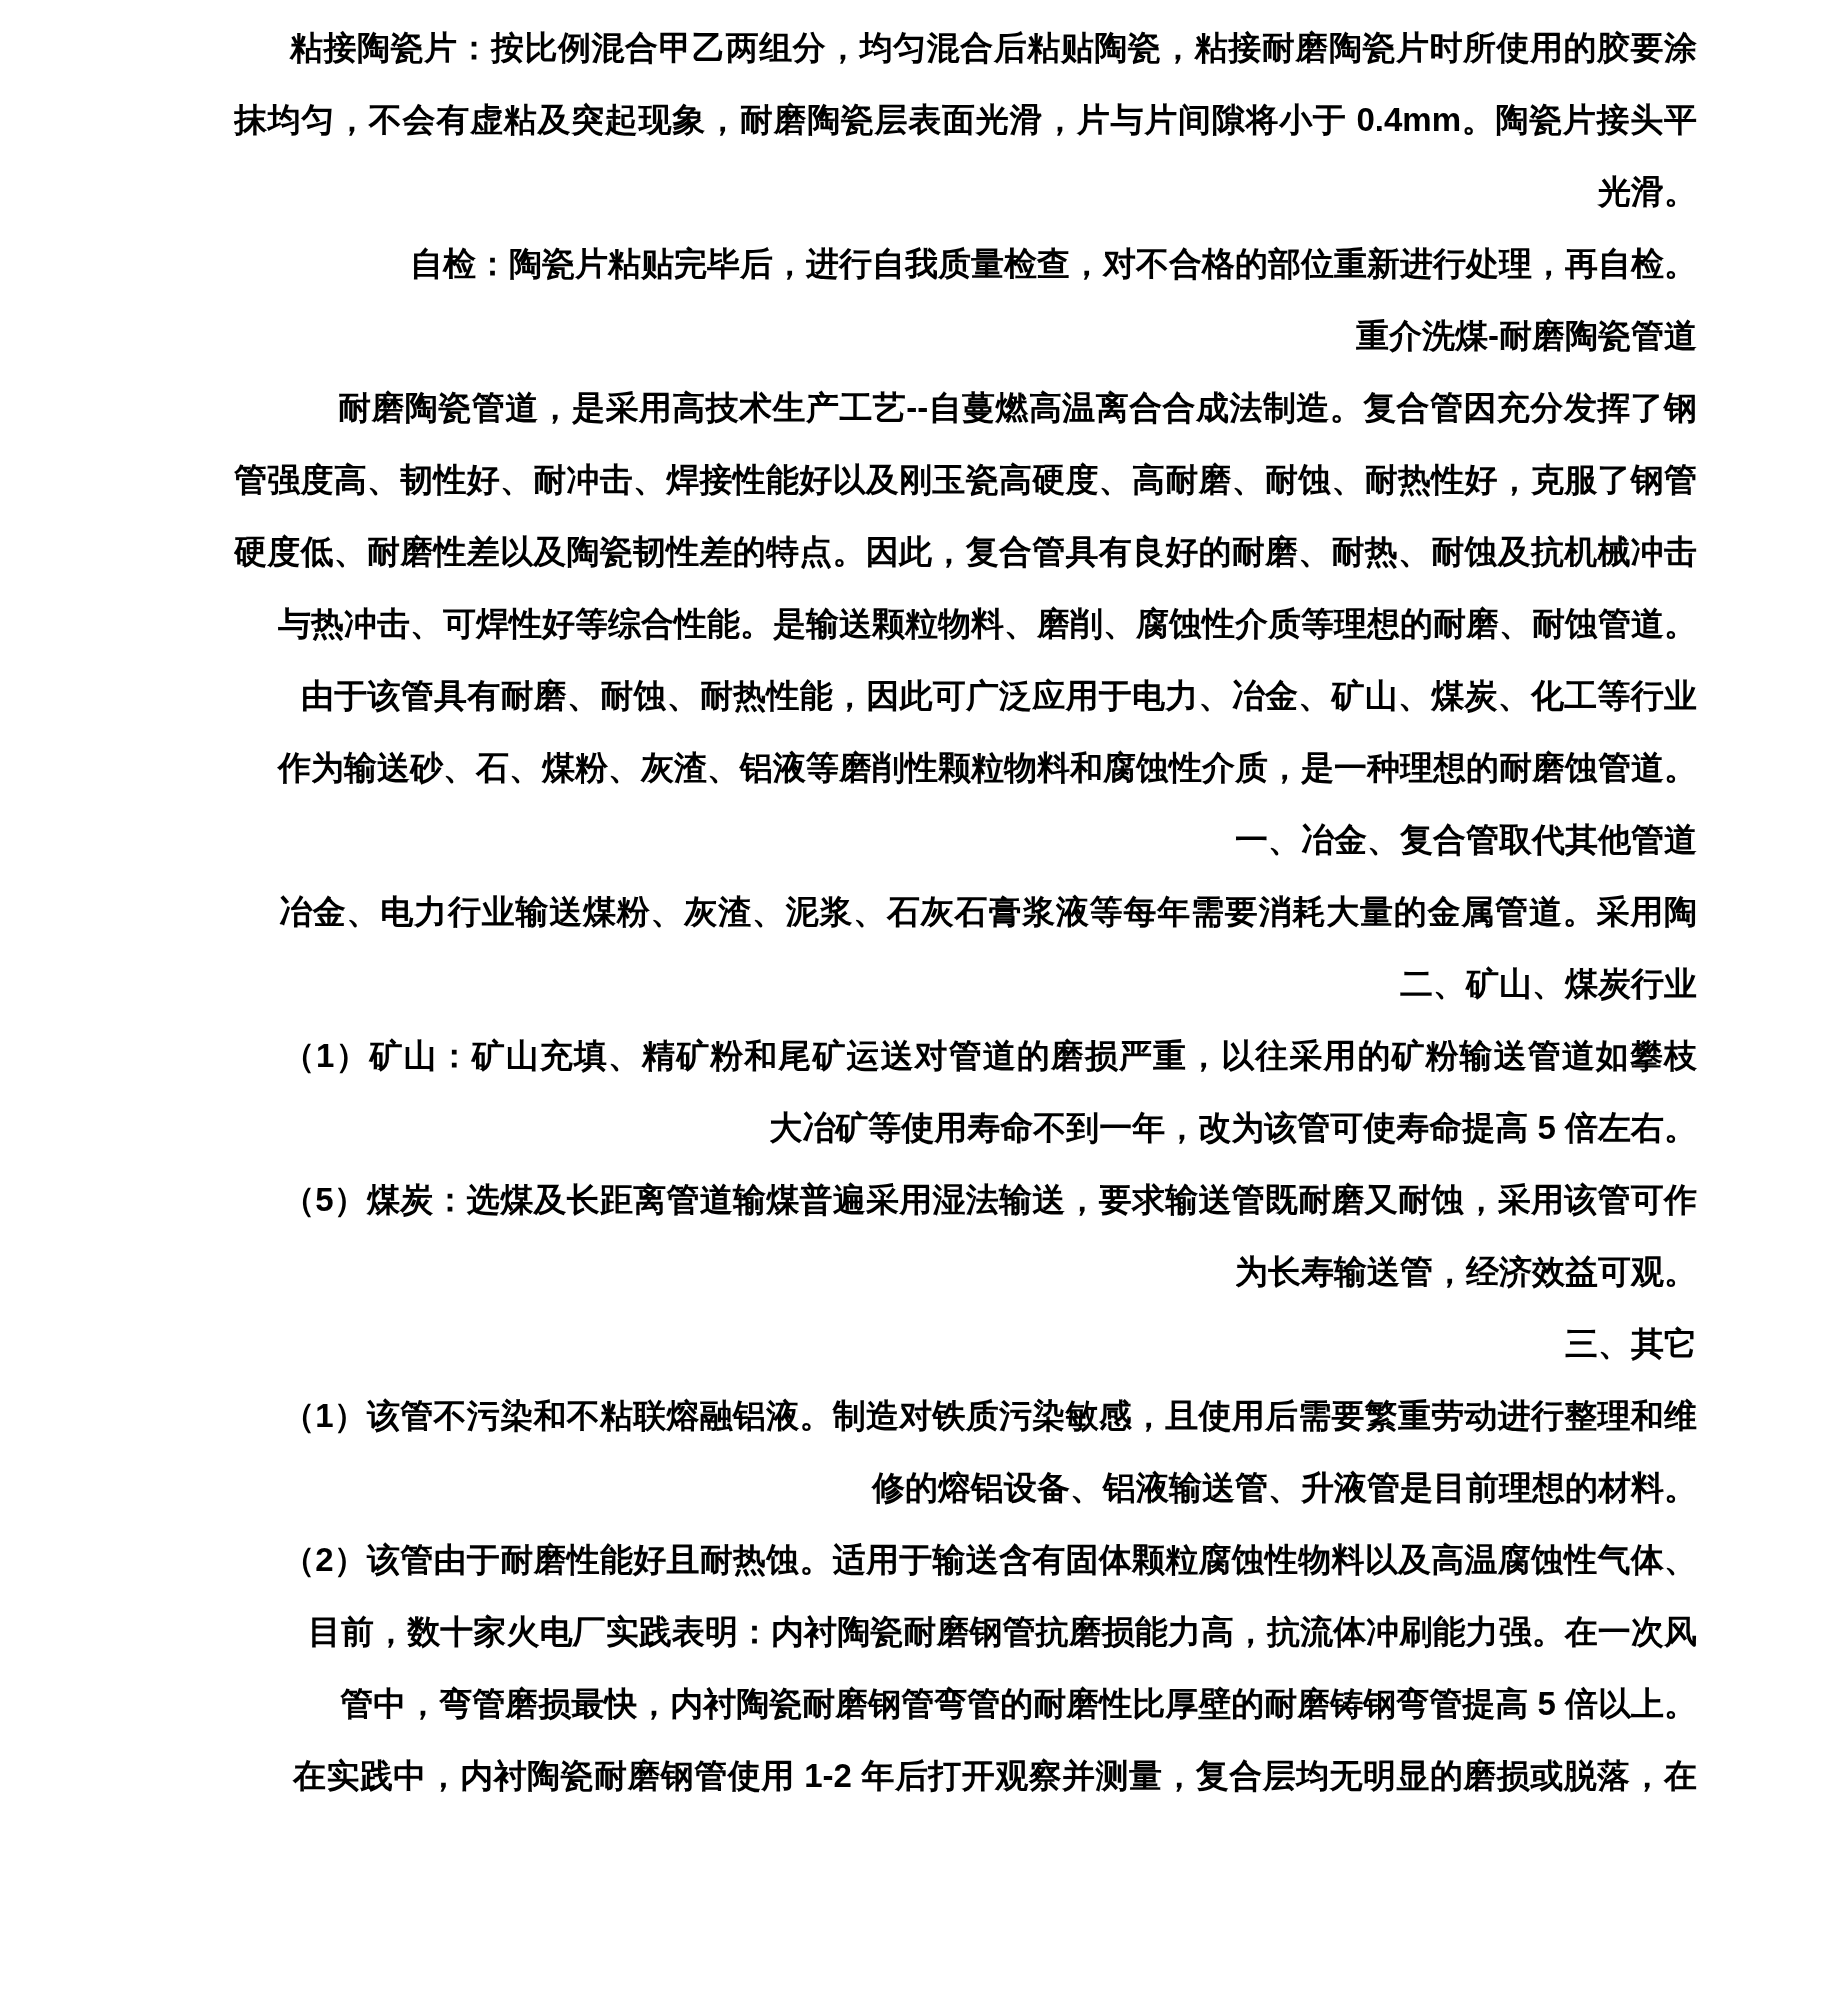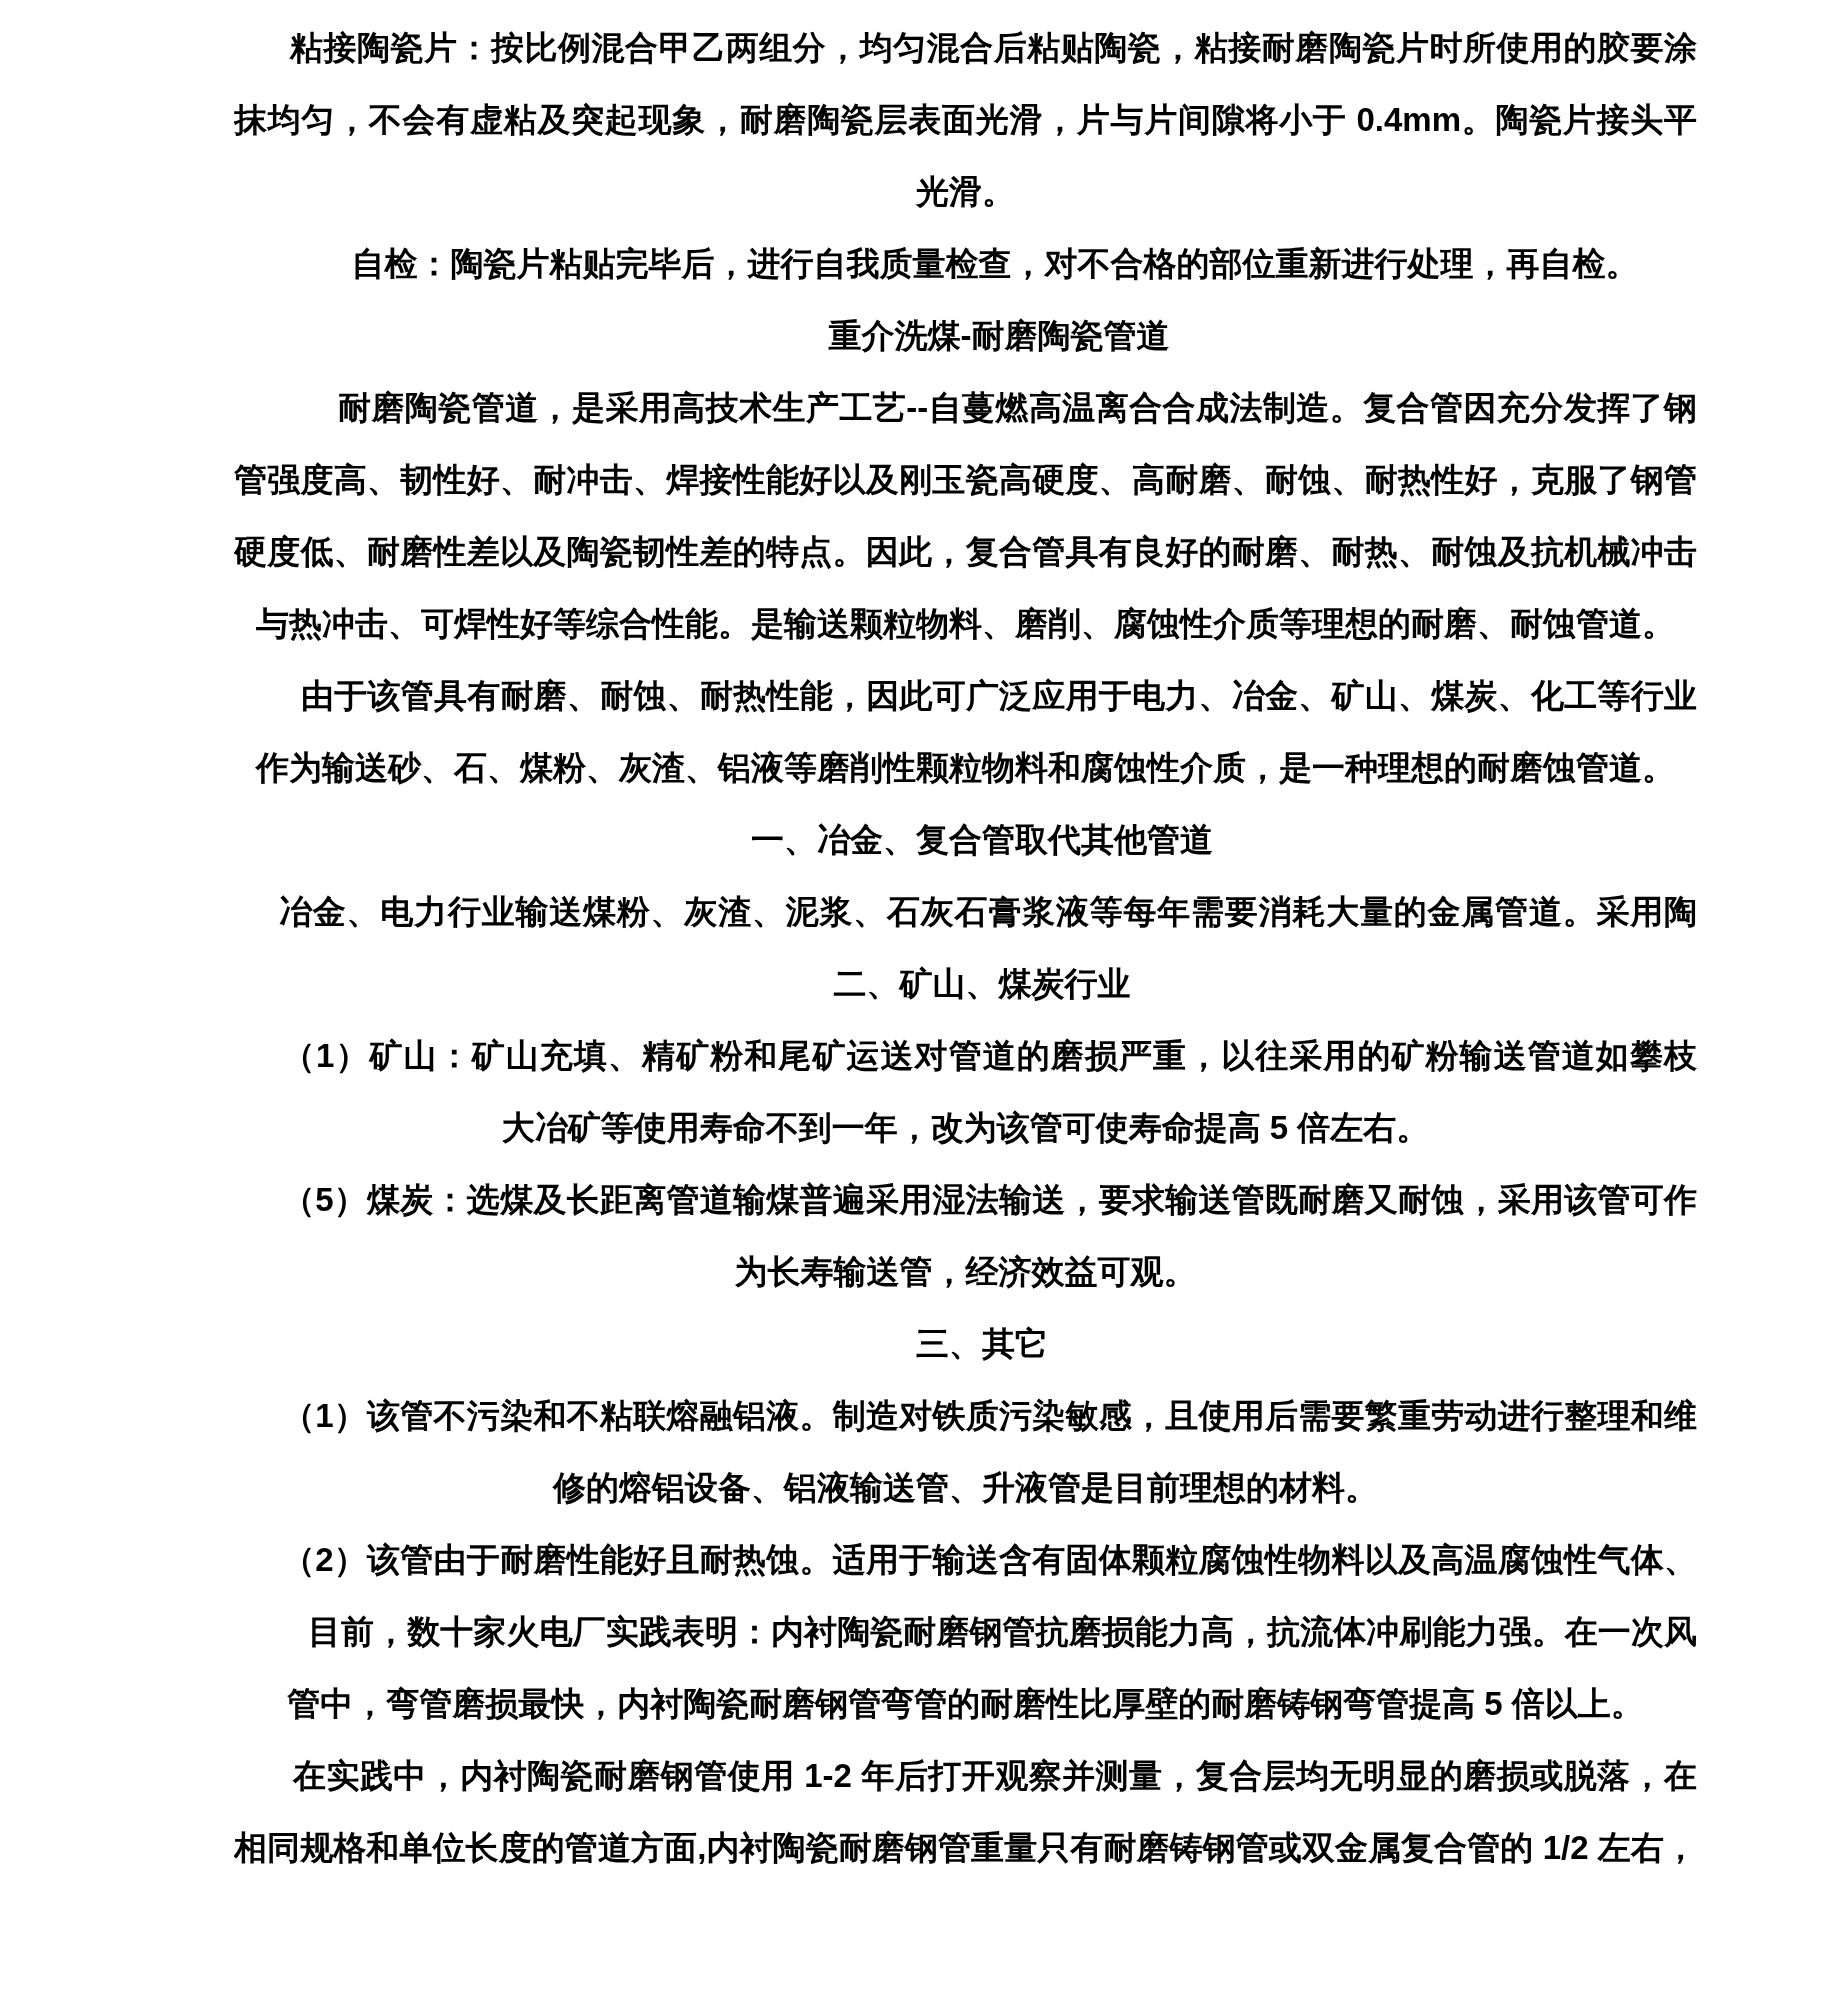--- a/index.html
+++ b/index.html
@@ -24,21 +24,21 @@
     font-size: 33px;
     font-weight: 700;
     line-height: 72px;
     overflow: hidden;
     margin-left: 42px;
   }
   .ln {
     height: 72px;
     overflow: hidden;
     white-space: normal;
-    text-align: center;
+    text-align: right;
     word-break: break-all;
   }
   
   .j {
     text-align: justify;
     text-align-last: justify;
   }
   
   .i45  { text-indent: 33px; }
   .i60  { text-indent: 45px; }
@@ -71,15 +71,14 @@
   <div class="ln">大冶矿等使用寿命不到一年，改为该管可使寿命提高 5 倍左右。</div>
   <div class="ln j i65">（5）煤炭：选煤及长距离管道输煤普遍采用湿法输送，要求输送管既耐磨又耐蚀，采用该管可作</div>
   <div class="ln">为长寿输送管，经济效益可观。</div>
   <div class="ln i45">三、其它</div>
   <div class="ln j i65">（1）该管不污染和不粘联熔融铝液。制造对铁质污染敏感，且使用后需要繁重劳动进行整理和维</div>
   <div class="ln">修的熔铝设备、铝液输送管、升液管是目前理想的材料。</div>
   <div class="ln j i65">（2）该管由于耐磨性能好且耐热蚀。适用于输送含有固体颗粒腐蚀性物料以及高温腐蚀性气体、</div>
   <div class="ln j i100">目前，数十家火电厂实践表明：内衬陶瓷耐磨钢管抗磨损能力高，抗流体冲刷能力强。在一次风</div>
   <div class="ln">管中，弯管磨损最快，内衬陶瓷耐磨钢管弯管的耐磨性比厚壁的耐磨铸钢弯管提高 5 倍以上。</div>
   <div class="ln j i80">在实践中，内衬陶瓷耐磨钢管使用 1-2 年后打开观察并测量，复合层均无明显的磨损或脱落，在</div>
-  <div class="ln j">相同规格和单位长度的管道方面,内衬陶瓷耐磨钢管重量只有耐磨铸钢管或双金属复合管的 1/2 左右，</div>
 </div>
 
 
 </body></html>

